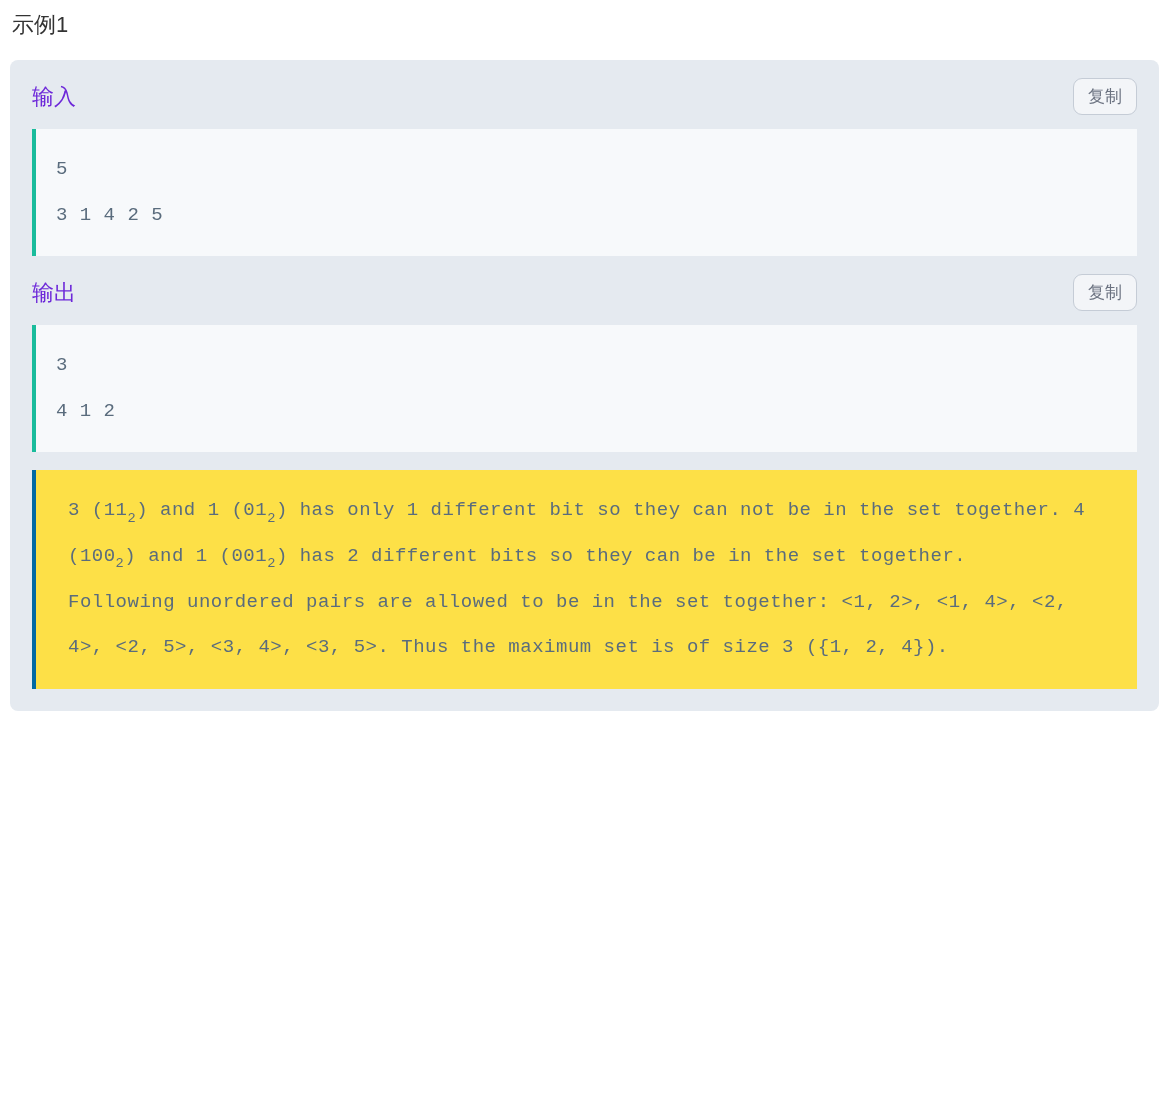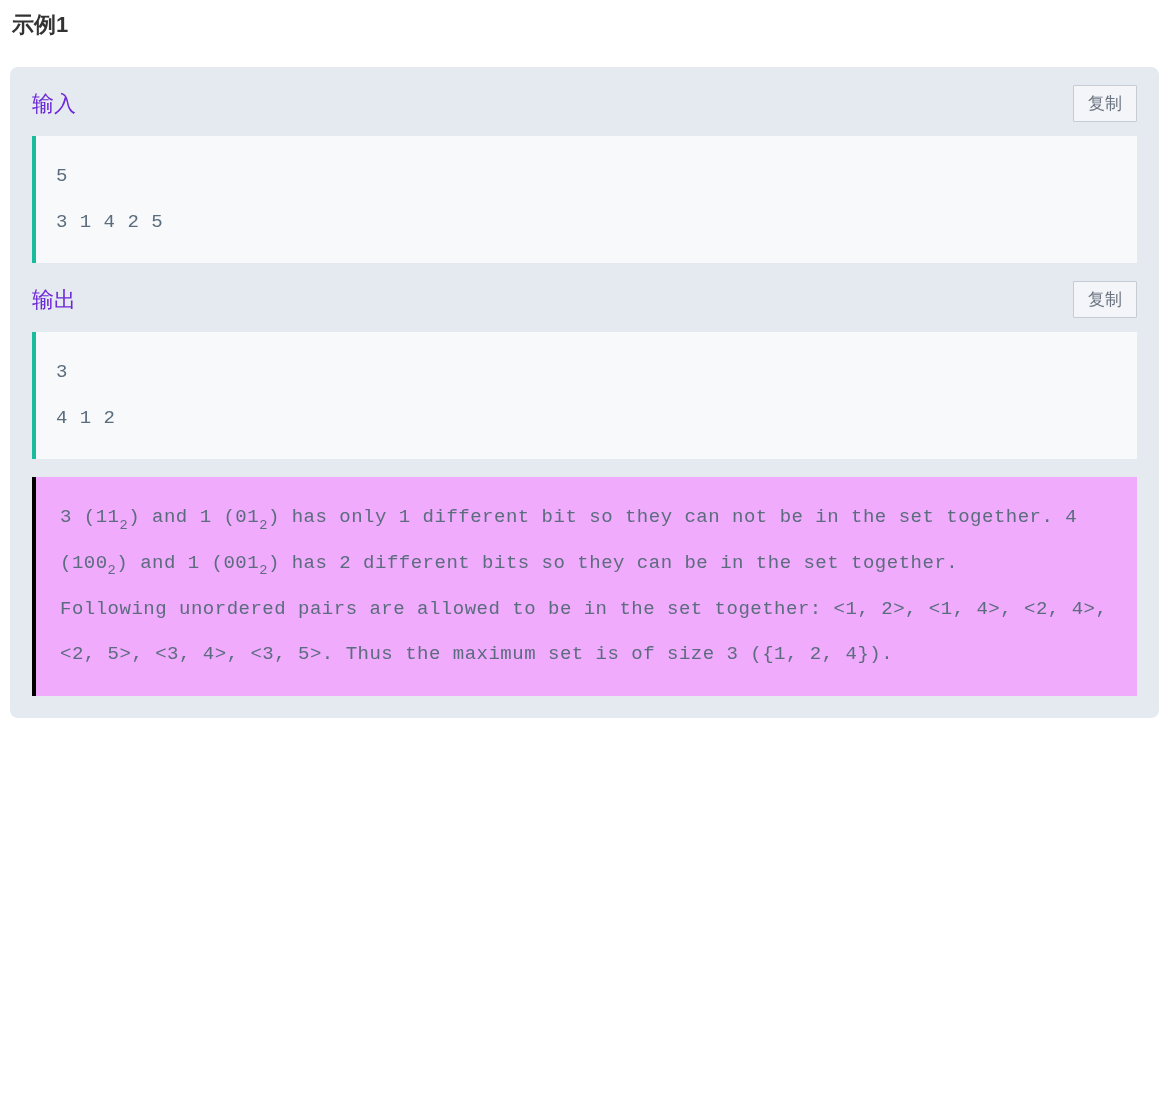--- a/index.html
+++ b/index.html
@@ -8,23 +8,23 @@
     box-sizing: border-box;
   }
   body {
     font-family: -apple-system, BlinkMacSystemFont, "Segoe UI", "PingFang SC", "Hiragino Sans GB", "Microsoft YaHei", sans-serif;
     background: #ffffff;
     padding: 10px;
     color: #333;
   }
   .example-title {
     font-size: 22px;
-    font-weight: 700;
+    font-weight: 400;
     color: #333;
-    margin-bottom: 27px;
+    margin-bottom: 20px;
     padding-left: 2px;
   }
   .example-card {
     background: #e5eaf0;
     border-radius: 8px;
     padding: 18px 22px 22px 22px;
   }
   .section {
     margin-bottom: 18px;
   }
@@ -38,43 +38,43 @@
     margin-bottom: 14px;
   }
   .section-label {
     font-size: 22px;
     color: #6d28d9;
     font-weight: 400;
   }
   .copy-btn {
     background: #f3f5f8;
     border: 1px solid #c5ccd6;
-    border-radius: 1px;
+    border-radius: 9px;
     padding: 6px 14px;
     font-size: 17px;
     color: #6b7280;
     cursor: pointer;
     font-family: inherit;
   }
   .code-block {
     background: #f7f9fb;
     border-left: 4px solid #1abc9c;
     padding: 18px 20px;
     font-family: "SFMono-Regular", Consolas, "Liberation Mono", Menlo, monospace;
     font-size: 19px;
     line-height: 2.4;
     color: #5a6c7d;
     white-space: pre-wrap;
     word-wrap: break-word;
     letter-spacing: 0.5px;
   }
   .explanation-block {
-    background: #f0abfc;
-    border-left: 4px solid #000000;
-    padding: 18px 24px;
+    background: #fde047;
+    border-left: 4px solid #0369a1;
+    padding: 18px 32px;
     font-family: "SFMono-Regular", Consolas, "Liberation Mono", Menlo, monospace;
     font-size: 19px;
     line-height: 2.4;
     color: #5a6c7d;
     letter-spacing: 0.5px;
   }
   .explanation-block p {
     margin: 0;
   }
   sub {

